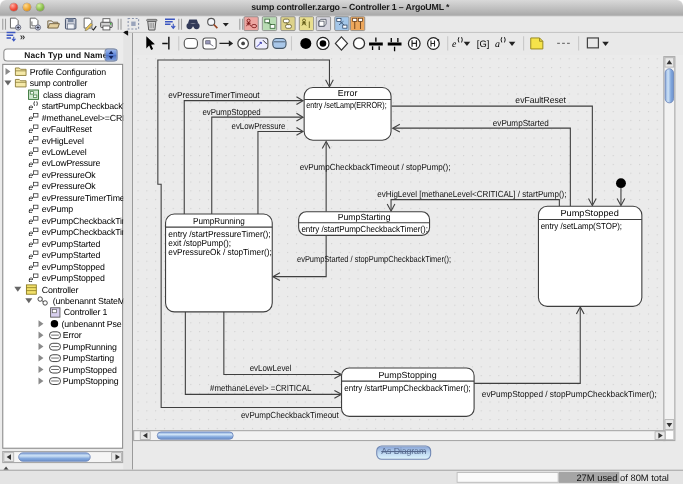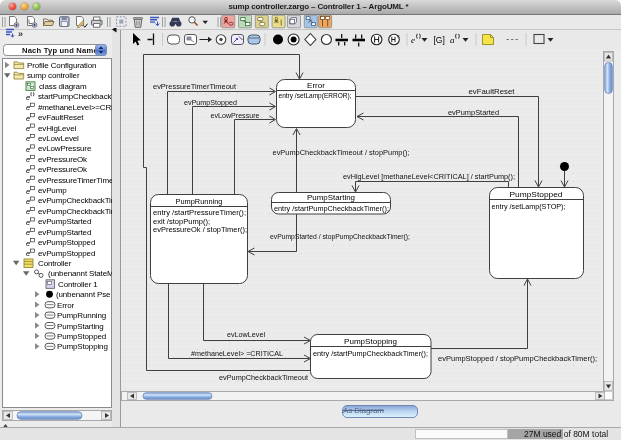--- a/index.html
+++ b/index.html
@@ -31,24 +31,24 @@
 
 #split{left:112px;top:30px;width:8px;height:397px;background:#e4e4e4;}
 #splitline{left:120px;top:30px;width:1px;height:397px;background:#9a9a9a;}
 
 #tb2{left:121px;top:30px;width:500px;height:20px;background:#e9e9e9;}
 
 #canvas{left:121px;top:50px;width:482px;height:341px;background:#ebebeb;
   box-sizing:border-box;}
 
 #bottompane{left:121px;top:400px;width:500px;height:27px;background:#eaeaea;}
-#asdiag{left:342px;top:405px;width:76px;height:13px;border-radius:5px;
+#asdiag{left:342px;top:405px;width:50px;height:13px;border-radius:5px;
   background:linear-gradient(#8aa6d8,#bdd7f0 50%,#dbf2fd);
   border:1px solid #6f87b4;box-sizing:border-box;
-  font-size:8px;color:#55688c;line-height:10.5px;
+  font-size:8px;color:#55688c;text-align:center;line-height:10.5px;
   letter-spacing:-0.1px;
   text-decoration:line-through;text-decoration-thickness:0.5px;}
 
 #status{left:0;top:427px;width:621px;height:13px;background:#e4e4e4;
   border-top:1px solid #a8a8a8;box-sizing:border-box;}
 #progtrack{left:415px;top:429px;width:93px;height:10px;background:#fafafa;
   border:1px solid #c0c0c0;box-sizing:border-box;}
 #progfill{left:508px;top:429px;width:55px;height:10px;background:#a5a5a5;}
 #memtext{left:524px;top:429px;font-size:8.5px;color:#111;}
 </style>

